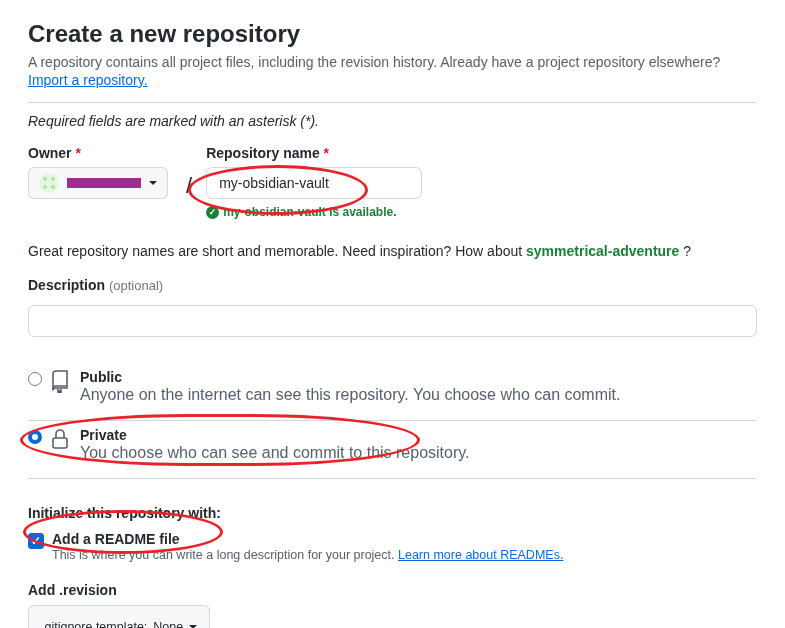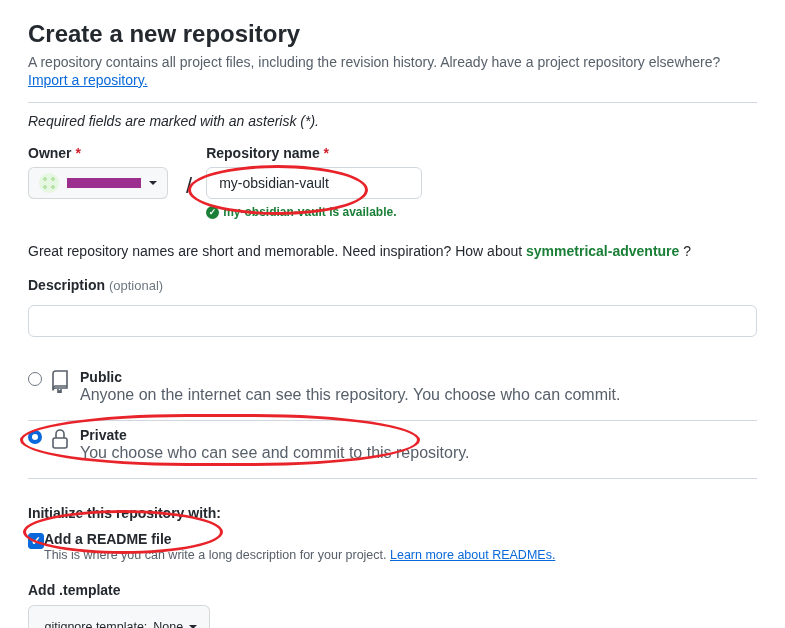--- a/index.html
+++ b/index.html
@@ -59,21 +59,21 @@
       width: 14px; height: 14px; border: 1px solid #6e7781; border-radius: 50%;
       margin-top: 3px; flex-shrink: 0; cursor: pointer; background: #fff;
     }
     .radio.checked { border: 4px solid #0969da; }
     .vis-icon { width: 26px; flex-shrink: 0; color: #57606a; margin-top: 0; }
     .vis-title { font-weight: 600; }
     .vis-desc { color: #57606a; font-size: 16px; margin-top: 1px; }
     .thin-hr { border: none; border-top: 1px solid #d0d7de; margin: 6px 0 0; }
     .init-section { margin-top: 26px; }
     .init-heading { font-weight: 600; margin-bottom: 10px; }
-    .checkbox-row { display: flex; align-items: flex-start; }
+    .checkbox-row { display: flex; align-items: flex-start; gap: 8px; }
     .checkbox {
       width: 16px; height: 16px; border-radius: 3px; flex-shrink: 0;
       margin-top: 2px; cursor: pointer; border: 1px solid #d0d7de;
     }
     .checkbox.checked { background: #0969da; border-color: #0969da; display: flex; align-items: center; justify-content: center; }
     .checkbox.checked::after { content: "✓"; color: #fff; font-size: 12px; font-weight: bold; }
     .checkbox-label { font-weight: 600; }
     .checkbox-desc { color: #57606a; font-size: 12.5px; margin-top: 1px; }
     .gitignore-label { font-weight: 600; margin-top: 20px; display: block; }
     .gitignore-btn {
@@ -183,21 +183,21 @@
       <div>
         <div class="checkbox-label">Add a README file</div>
         <div class="checkbox-desc">
           <span>This is where you can write a long description for your project. </span>
           <a class="link">Learn more about READMEs.</a>
         </div>
       </div>
     </div>
   </div>
 
-  <label class="gitignore-label">Add .template</label>
+  <label class="gitignore-label">Add .revision</label>
   <div class="gitignore-btn">
     <span>.gitignore template: </span>
       <strong>None</strong>
     <span class="caret"></span>
   </div>
   
 
   
   <div class="annotation" style="left:160px; top:145px; width:180px; height:50px;"></div>
   <div class="annotation" style="left:-8px; top:394px; width:400px; height:52px; border-radius:50%/60%;"></div>

